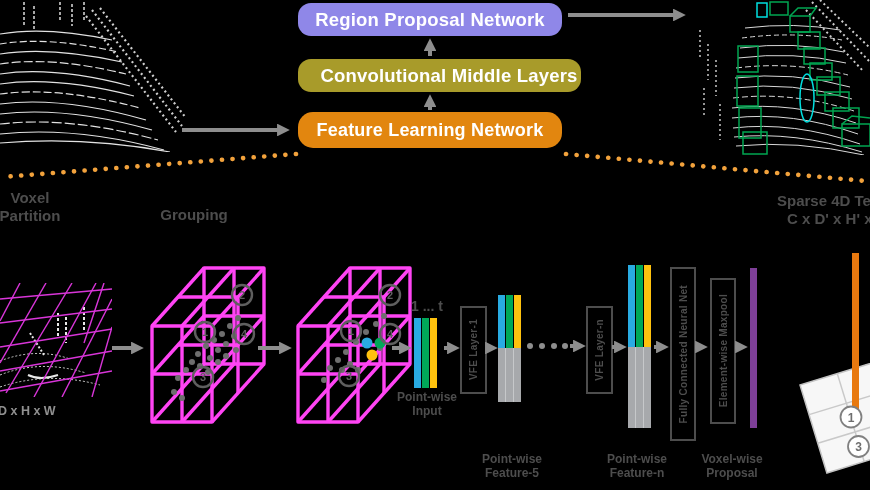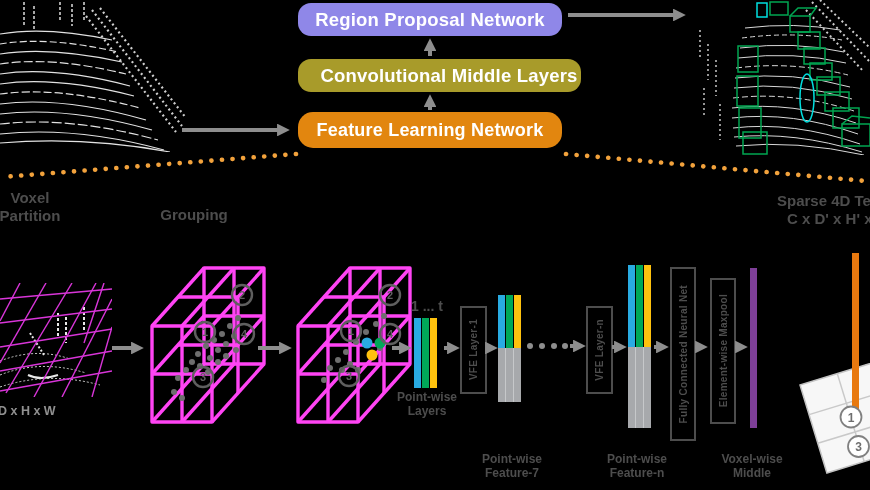--- a/index.html
+++ b/index.html
@@ -301,38 +301,38 @@
   </svg>
 
   <div class="note" style="left:397px;top:299px;width:60px;font-size:14px;">1 ... t</div>
   <div class="bars" style="left:414px;top:318px;height:70px;">
     <div class="stripe s-blue"></div>
     <div class="stripe s-green"></div>
     <div class="stripe s-yellow"></div>
   </div>
   <div class="note" style="left:375px;top:390px;width:104px;">
     <div>Point-wise</div>
-    <div>Layers</div>
+    <div>Input</div>
   </div>
 
   <div class="vbox" style="left:460px;top:306px;width:23px;height:84px;">
     <span>VFE Layer-1</span>
   </div>
 
   <div class="featbar" style="left:498px;top:295px;">
     <div class="fb-top" style="height:53px;">
       <div class="stripe s-blue"></div>
       <div class="stripe s-green"></div>
       <div class="stripe s-yellow"></div>
     </div>
     <div class="fb-bot" style="height:54px;width:23px;"></div>
   </div>
   <div class="note" style="left:460px;top:452px;width:104px;">
     <div>Point-wise</div>
-    <div>Feature-7</div>
+    <div>Feature-5</div>
   </div>
 
   <div class="vbox" style="left:586px;top:306px;width:23px;height:84px;">
     <span>VFE Layer-n</span>
   </div>
 
   <div class="featbar" style="left:628px;top:265px;">
     <div class="fb-top" style="height:82px;">
       <div class="stripe s-blue"></div>
       <div class="stripe s-green"></div>
@@ -346,23 +346,23 @@
   </div>
 
   <div class="vbox" style="left:670px;top:267px;width:22px;height:170px;">
     <span>Fully Connected Neural Net</span>
   </div>
   <div class="vbox" style="left:710px;top:278px;width:22px;height:142px;">
     <span>Element-wise Maxpool</span>
   </div>
 
   <div class="vfeature-bar"></div>
-  <div class="note" style="left:700px;top:452px;width:104px;">
+  <div class="note" style="left:680px;top:452px;width:104px;">
     <div>Voxel-wise</div>
-    <div>Middle</div>
+    <div>Proposal</div>
   </div>
 
   <div class="tensor-bar"></div>
 
   <svg class="abs" style="left:0;top:0;pointer-events:none;" width="870" height="490" viewBox="0 0 870 490">
     <defs>
       <marker id="ah" viewBox="0 0 10 10" refX="7" refY="5" markerWidth="3.2" markerHeight="3.2" orient="auto">
         <path d="M0,0 L10,5 L0,10 Z" fill="#8E8E8E"></path>
       </marker>
     </defs>

